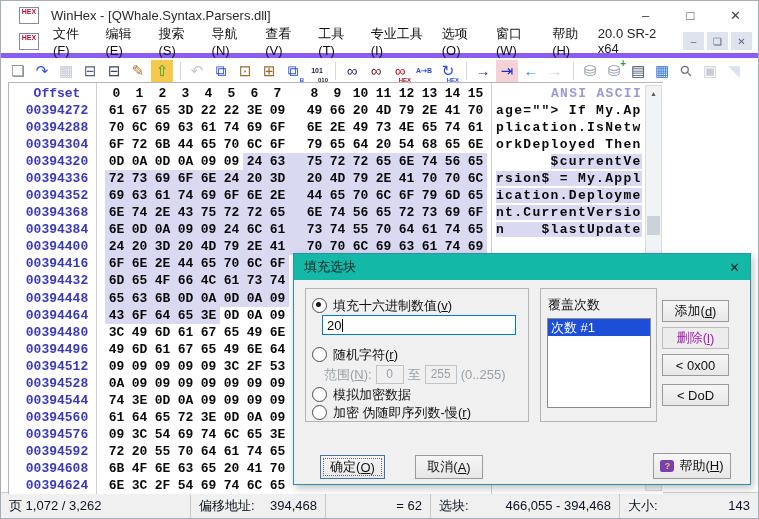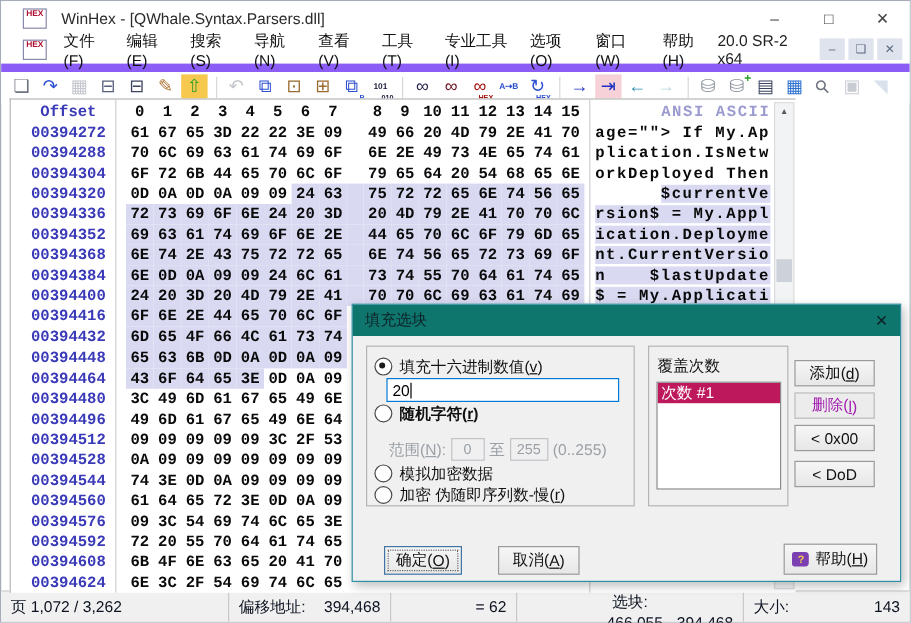--- a/index.html
+++ b/index.html
@@ -12,21 +12,21 @@
     background:linear-gradient(180deg,#ecectc 0%,#ececf8 52%,#2f2fb4 52%,#2323a0 100%);
     display:inline-flex;align-items:flex-start;justify-content:center;flex:none;}
   .hexlogo i{font-style:normal;font-weight:bold;font-size:7px;line-height:8px;color:#b01030;
     letter-spacing:0;}
   .title-text{margin-left:12px;font-size:13px;color:#2b2b2b;}
   .win-controls{margin-left:auto;display:flex;height:28px;}
   .win-btn{width:45px;height:28px;display:flex;align-items:center;justify-content:center;
     color:#444;font-size:13px;}
 
   
-  .menubar{height:24px;display:flex;align-items:center;background:#fff;border-bottom:7px solid #8b5cf6;}
+  .menubar{height:24px;display:flex;align-items:center;background:#fff;border-bottom:5px solid #8b5cf6;}
   .menubar .hexlogo{margin-left:18px;margin-right:6px;}
   .menu-item{font-size:13px;color:#111;padding:2px 8px;}
   .menu-version{margin-left:auto;font-size:13px;color:#222;margin-right:8px;}
   .mdi-controls{display:flex;margin-right:6px;}
   .mdi-btn{width:21px;height:18px;margin-left:3px;background:#dfe3ed;color:#5a6880;
     font-size:10px;display:flex;align-items:center;justify-content:center;}
 
   
   .toolbar{height:26px;display:flex;align-items:center;background:#fff;padding-left:6px;}
   .tb-btn{position:relative;width:22px;height:22px;margin-right:2px;text-align:center;flex:none;}
@@ -56,54 +56,54 @@
   .scrollbar{position:absolute;left:636px;top:2px;width:17px;height:406px;background:#f2f3f5;
     border:1px solid #dcdcdc;box-sizing:border-box;}
   .sb-up,.sb-down{position:absolute;left:0;width:100%;height:15px;text-align:center;
     font-size:9px;line-height:15px;color:#5a5a5a;}
   .sb-up{top:0;} .sb-down{bottom:0;}
   .sb-thumb{position:absolute;left:1px;top:130px;width:13px;height:19px;background:#cdd2da;}
 
   
   .dialog{position:absolute;left:292px;top:252px;width:456px;height:230px;background:#f0f0f0;
     border:1px solid #2e8fa5;box-shadow:2px 3px 8px rgba(0,0,0,.25);z-index:20;font-size:13px;}
-  .dlg-title{height:26px;background:#0f766e;display:flex;align-items:center;justify-content:flex-end;}
+  .dlg-title{height:26px;background:#14b8a6;display:flex;align-items:center;justify-content:flex-end;}
   .dlg-title .t{margin-left:10px;color:#0e2228;font-size:13px;}
   .dlg-close{margin-left:auto;margin-right:10px;color:#0e2228;font-size:13px;}
   .groupbox{position:absolute;border:1px solid #b4b4b4;background:transparent;}
   .radio-row{position:absolute;display:flex;align-items:center;height:15px;}
   .radio{width:13px;height:13px;border:1px solid #4a4a4a;border-radius:50%;background:#fff;
     position:relative;flex:none;}
   .radio.checked:after{content:"";position:absolute;left:3px;top:3px;width:5px;height:5px;
     border-radius:50%;background:#1a1a1a;}
   .rlabel{margin-left:6px;color:#111;white-space:nowrap;}
   .hex-input{position:absolute;background:#fff;border:1px solid #0078d7;display:flex;
     align-items:center;padding-left:4px;font-size:13px;color:#000;}
   .caret{display:inline-block;width:1px;height:13px;background:#000;margin-left:1px;}
   .range-row{position:absolute;display:flex;align-items:center;color:#9aa0a6;font-size:13px;}
   .mini-box{border:1px solid #c0c4c8;background:#f0f0f0;color:#9aa0a6;text-align:center;
     height:17px;line-height:17px;font-size:12px;margin:0 4px;}
   .list-label{position:absolute;color:#111;}
   .listbox{position:absolute;background:#fff;border:1px solid #8a8a8a;overflow:hidden;}
-  .list-item{height:17px;line-height:17px;padding-left:3px;background:#be185d;color:#fff;font-size:13px;}
+  .list-item{height:17px;line-height:17px;padding-left:3px;background:#1d4ed8;color:#fff;font-size:13px;}
   .btn{position:absolute;background:linear-gradient(#f6f6f6,#e7e7e7);border:1px solid #9a9a9a;
     font-size:13px;color:#111;display:flex;align-items:center;justify-content:center;box-sizing:border-box;}
   .btn.disabled{color:#a21caf;border-color:#bcbcbc;background:#ececec;}
   .btn.default{border:1px solid #3f74a3;outline:1px dotted #666;outline-offset:-4px;}
   .help-book{width:14px;height:12px;background:#7a3fb0;border-radius:2px 3px 3px 2px;
     color:#f5c84e;font-size:9px;font-weight:bold;line-height:12px;text-align:center;
     margin-right:5px;flex:none;}
 
   
   .statusbar{position:absolute;left:0;right:0;bottom:0;height:25px;background:#f0f0f0;
     border-top:1px solid #cfcfcf;display:flex;font-size:13px;color:#0c1220;}
   .seg{display:flex;align-items:center;padding:0 8px;border-right:1px solid #c9c9c9;
     box-sizing:border-box;}
   .seg .v{margin-left:auto;}
-  .s1{width:190px;} .s2{width:135px;} .s3{width:105px;} .s4{width:189px;flex-direction:column;} .s5{flex:1;border-right:none;}
+  .s1{width:190px;} .s2{width:135px;} .s3{width:105px;} .s4{width:189px;} .s5{flex:1;border-right:none;}
 </style>
 </head>
 <body>
 
 <div class="app">
 
   <div class="titlebar">
     <span class="hexlogo">
         <i>HEX</i>
       </span>
@@ -453,21 +453,20 @@
           <span class="bgap sel"></span>
           <span class="bcell sel">70</span>
           <span class="bcell sel">70</span>
           <span class="bcell sel">6C</span>
           <span class="bcell sel">69</span>
           <span class="bcell sel">63</span>
           <span class="bcell sel">61</span>
           <span class="bcell sel">74</span>
           <span class="bcell sel">69</span>
           <span class="asp"></span>
-          <span class="ascii"><span class="sel">$ = My.Applicati</span></span>
         </div>
         <div class="hexrow">
           <span class="off">00394416</span>
           <span class="bcell sel">6F</span>
           <span class="bcell sel">6E</span>
           <span class="bcell sel">2E</span>
           <span class="bcell sel">44</span>
           <span class="bcell sel">65</span>
           <span class="bcell sel">70</span>
           <span class="bcell sel">6C</span>
@@ -788,21 +787,21 @@
     <div class="groupbox" style="left:246px;top:34px;width:115px;height:132px;"></div>
 
     <div class="radio-row" style="left:18px;top:44px;">
       <span class="radio checked"></span>
       <span class="rlabel">填充十六进制数值(<u>v</u>)</span>
     </div>
     <div class="hex-input" style="left:28px;top:61px;width:188px;height:18px;">
       <span>20</span>
         <span class="caret"></span>
     </div>
-    <div class="radio-row" style="left:18px;top:83px;font-weight:bold;">
+    <div class="radio-row" style="left:18px;top:93px;">
       <span class="radio"></span>
       <span class="rlabel">随机字符(<u>r</u>)</span>
     </div>
     <div class="range-row" style="left:30px;top:111px;">
       <span>范围(<u>N</u>):</span>
       <span class="mini-box" style="width:26px;">0</span>
       <span>至</span>
       <span class="mini-box" style="width:30px;">255</span>
       <span>(0..255)</span>
     </div>

